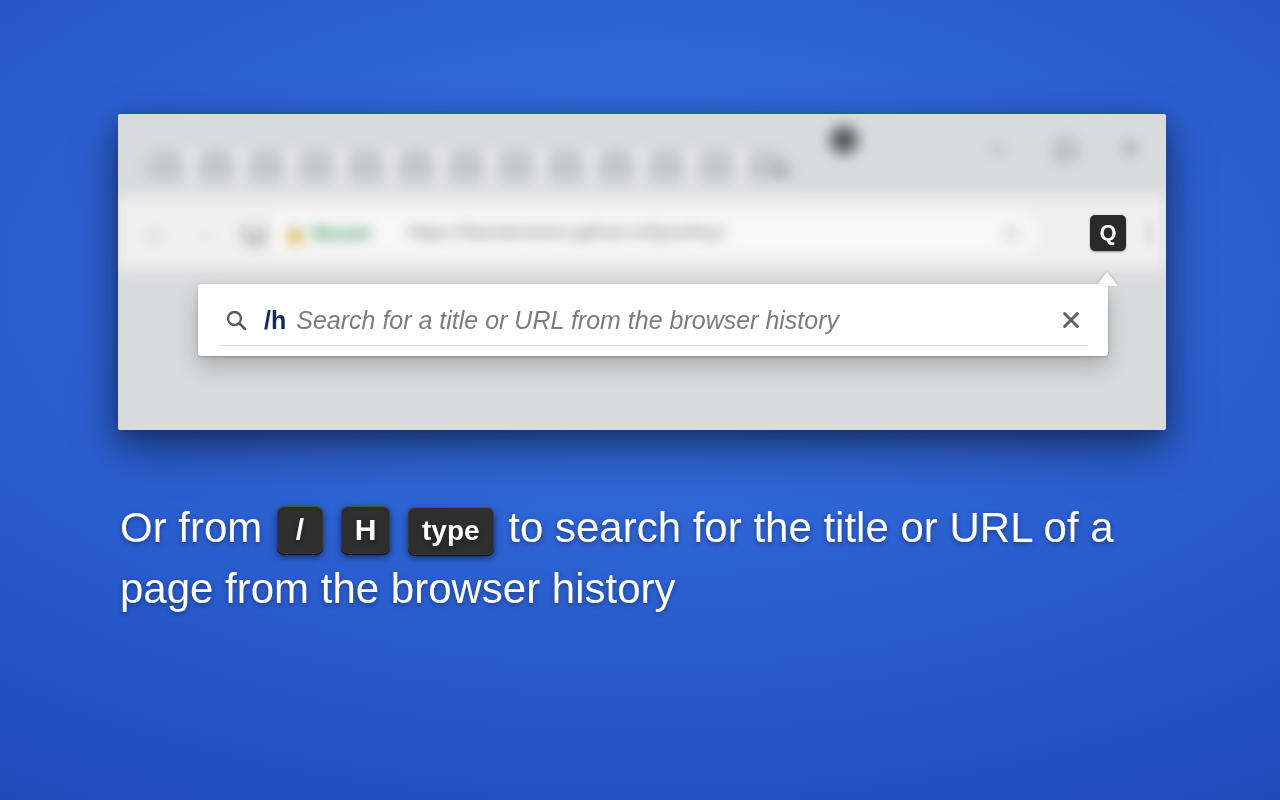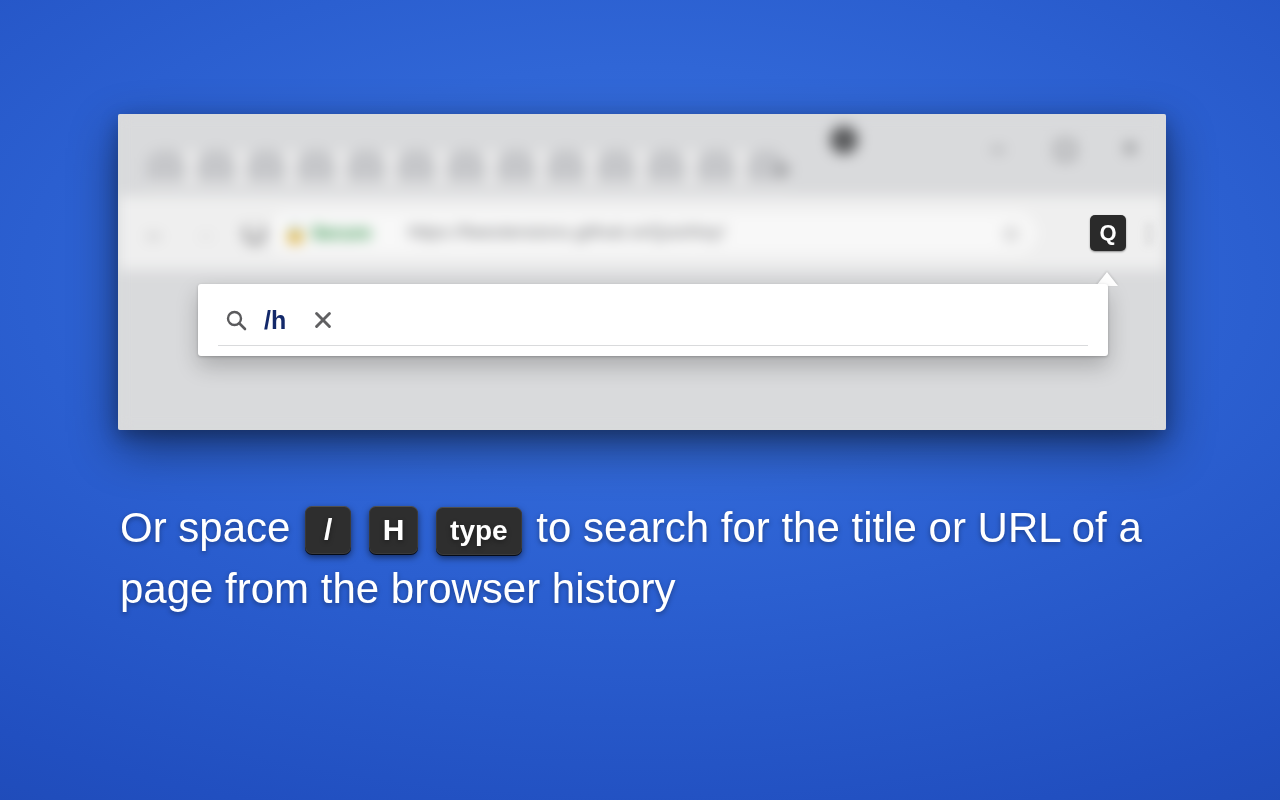--- a/index.html
+++ b/index.html
@@ -287,27 +287,28 @@
   </div>
 
   <div class="caret"></div>
 
   <div class="popup">
     <svg class="search-icon" viewBox="0 0 24 24">
       <circle cx="10.5" cy="10.5" r="6.5" fill="none" stroke="currentColor" stroke-width="2.4"></circle>
       <line x1="15.5" y1="15.5" x2="21" y2="21" stroke="currentColor" stroke-width="2.6" stroke-linecap="round"></line>
     </svg>
     <span class="prefix">/h</span>
+    <span class="placeholder">Search for a title or URL from the browser history</span>
     <svg class="clear-icon" viewBox="0 0 24 24">
       <line x1="5" y1="5" x2="19" y2="19" stroke="currentColor" stroke-width="3.2" stroke-linecap="round"></line>
       <line x1="19" y1="5" x2="5" y2="19" stroke="currentColor" stroke-width="3.2" stroke-linecap="round"></line>
     </svg>
     <div class="underline"></div>
   </div>
 </div>
 
 <div class="caption">
-  <span>Or space </span>
+  <span>Or from </span>
   <span class="key">/</span>
   <span class="key">H</span>
   <span class="key wide">type</span>
   <span> to search for the title or URL of a page from the browser history</span>
 </div>
 
 </body></html>

